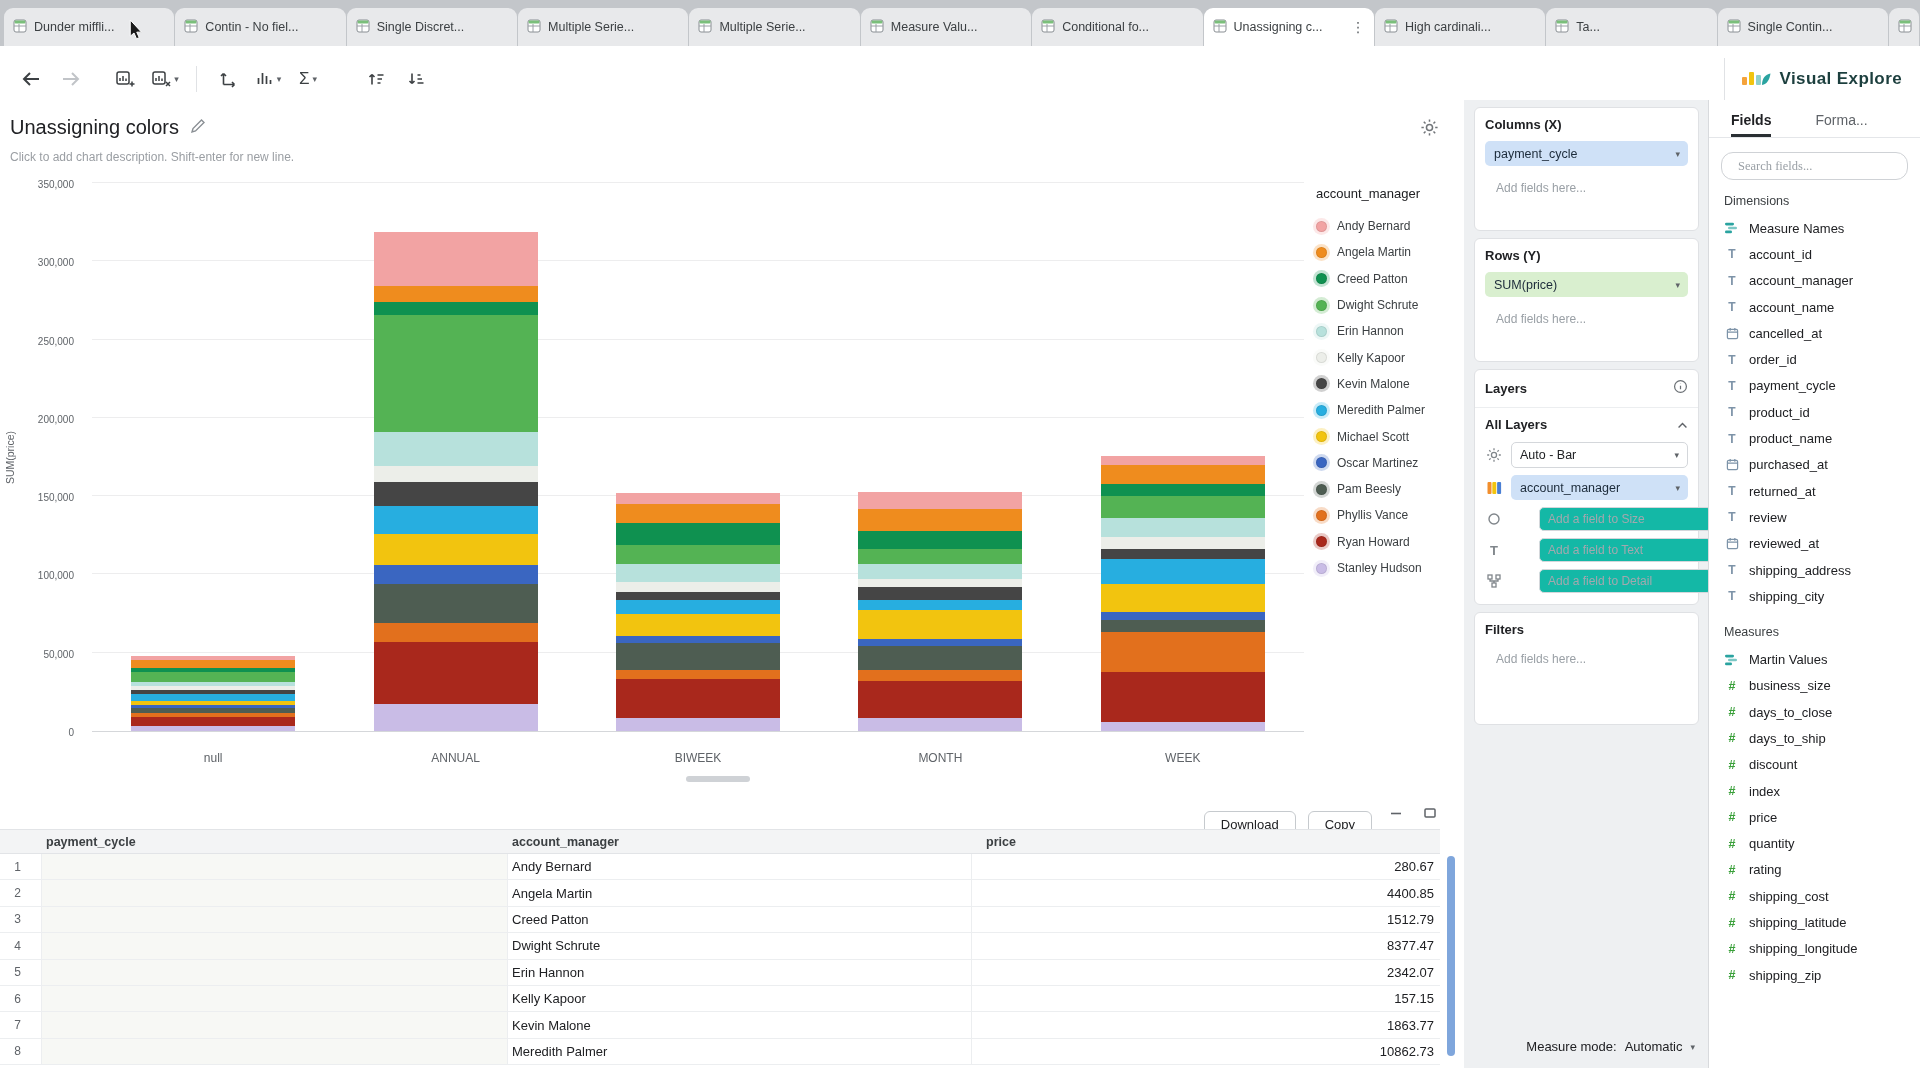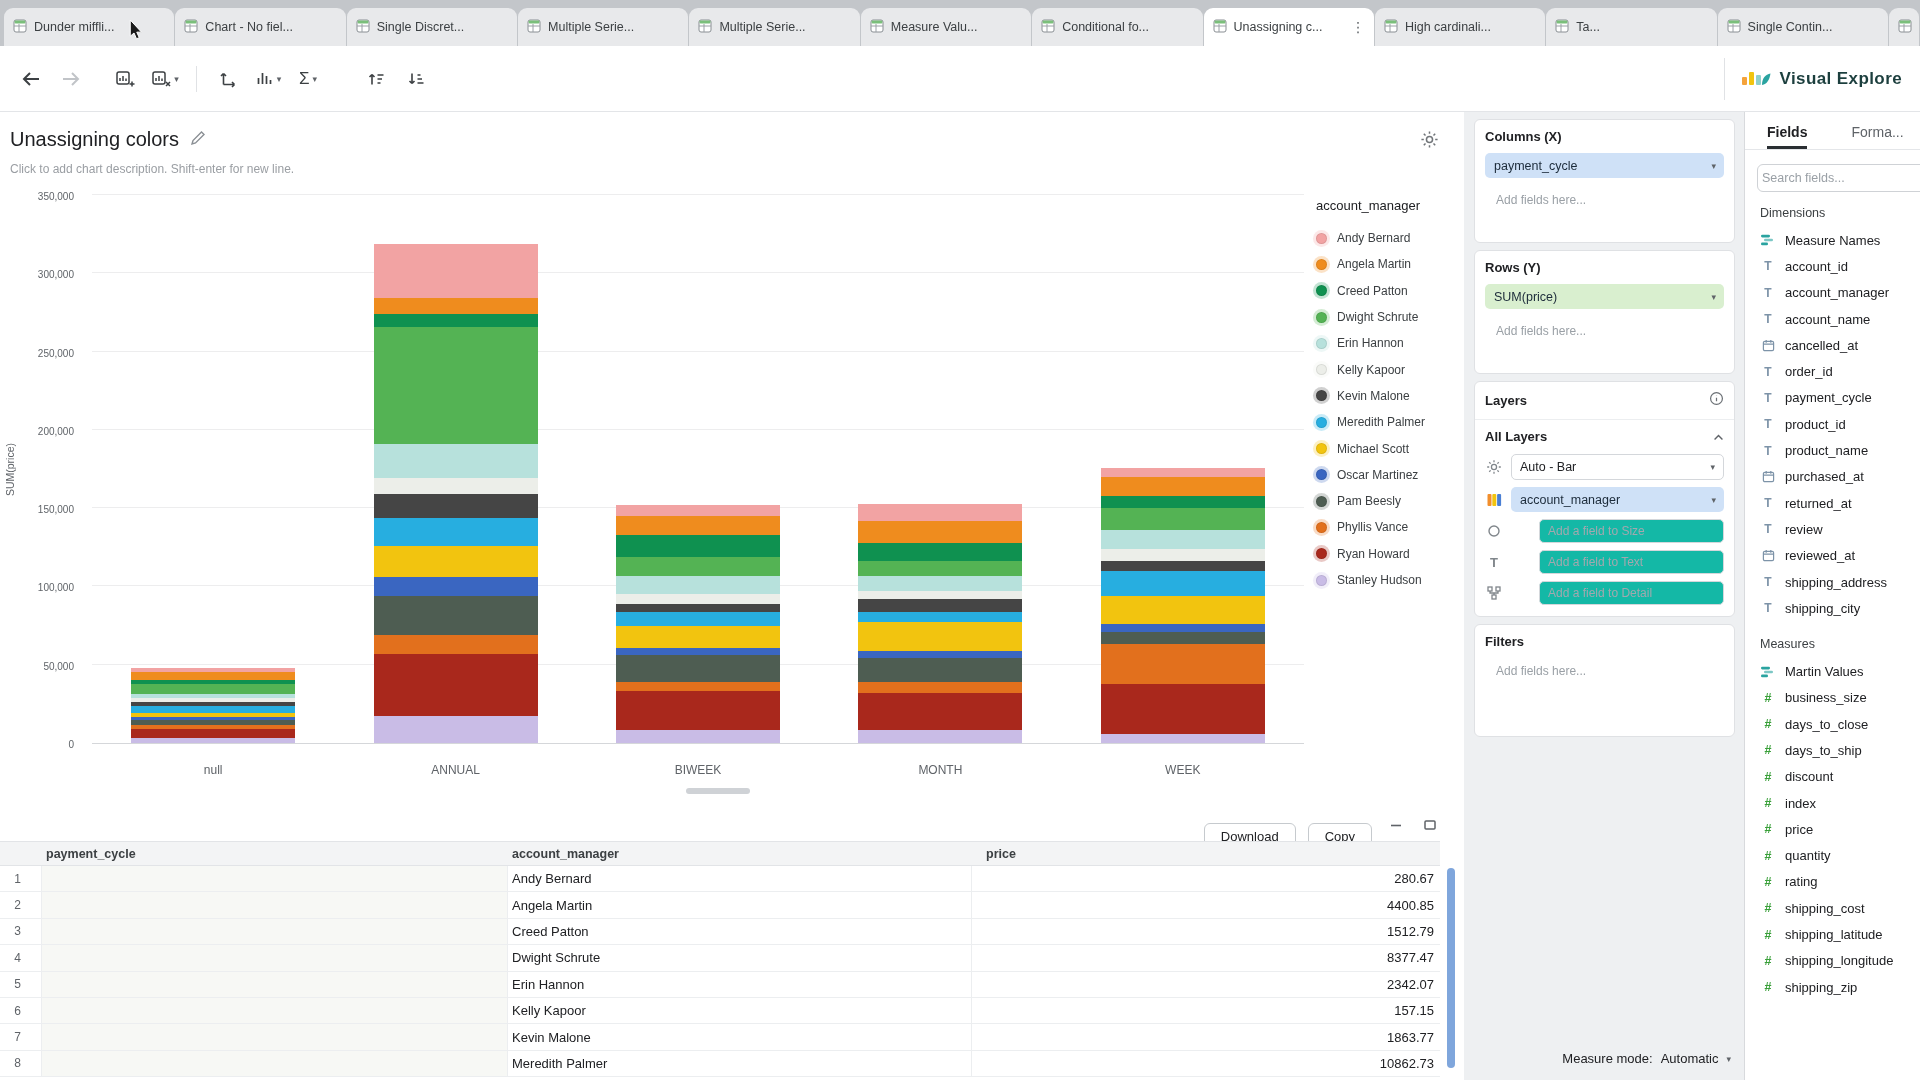--- a/index.html
+++ b/index.html
@@ -25,23 +25,23 @@
   .tbtn { height:34px; min-width:34px; display:flex; align-items:center; justify-content:center;
     color:#3c4043; border-radius:6px; padding:0 3px; }
   .tbtn .sym { font-size:17px; color:#3c4043; }
   .caret { font-size:9px; color:#5f6368; margin-left:3px; }
   .tb-sep { width:1px; height:26px; background:#e0e2e5; margin:0 8px; flex:none; }
   .spacer { flex:1; }
   .logo { display:flex; align-items:center; gap:9px; font-size:17px; font-weight:700; color:#1c3f3e;
     letter-spacing:0.4px; padding:0 18px 0 16px; border-left:1px solid #e0e2e5; height:42px; }
 
   
-  .content { position:absolute; top:112px; left:0; width:1920px; height:968px; display:flex; background:#eef0f2; }
+  .content { position:absolute; top:100px; left:0; width:1920px; height:968px; display:flex; background:#eef0f2; }
   .main { position:relative; width:1464px; height:968px; background:#fff; flex:none; }
-  .shelf { position:relative; width:280px; height:968px; flex:none; background:#eef0f2;
+  .shelf { position:relative; width:244px; height:968px; flex:none; background:#eef0f2;
     padding:7px 9px 14px 10px; display:flex; flex-direction:column; }
   .fields { position:relative; width:212px; height:968px; flex:none; background:#fff; border-left:1px solid #d8dadd; }
 
   
   .chart-title-row { position:absolute; top:16px; left:10px; display:flex; align-items:center; gap:11px; }
   .chart-title { font-size:20px; color:#202124; }
   .chart-desc { position:absolute; top:50px; left:10px; font-size:12px; color:#9a9ea3; }
   .gear-btn { position:absolute; top:18px; left:1420px; }
 
   
@@ -110,22 +110,22 @@
     font-size:13px; color:#202124; padding-right:4px; }
   .update-val { display:flex; align-items:center; gap:5px; }
 
   
   .f-tabs { display:flex; align-items:stretch; height:38px; border-bottom:1px solid #e4e6e9;
     padding:6px 0 0 22px; gap:44px; }
   .f-tab { font-size:14px; color:#5f6368; display:flex; align-items:center; border-bottom:3px solid transparent;
     white-space:nowrap; }
   .f-tab.active { color:#202124; font-weight:700; border-bottom-color:#2a2f33; }
   .search-wrap { margin:14px 12px 6px; }
-  .search-wrap input { width:100%; height:28px; border:1px solid #cfd2d6; border-radius:6px;
-    padding:0 4px; font-size:12.5px; font-family:Liberation Sans, sans-serif; outline:none; color:#202124; }
+  .search-wrap input { width:100%; height:28px; border:1px solid #cfd2d6; border-radius:12px;
+    padding:0 16px; font-size:12.5px; font-family:Liberation Serif, serif; outline:none; color:#202124; }
   .search-wrap input::placeholder { color:#9aa0a6; }
   .sec-title { margin:14px 0 7px 15px; font-size:12.5px; color:#3c4043; }
   .f-item { display:flex; align-items:center; gap:9px; height:26.3px; padding-left:15px; font-size:13px; color:#202124; }
   .f-item .ic { width:16px; flex:none; display:flex; justify-content:center; align-items:center; }
   .ic-t { color:#7d93a8; font-size:12px; font-weight:700; }
   .ic-num { color:#3aa03a; font-size:12.5px; font-weight:700; }
 </style>
 </head>
 <body>
 
@@ -139,21 +139,21 @@
             <path d="M1 7h12M6 5v8" stroke="#9aa0a5" fill="none"></path>
           </svg></span>
         <span class="lbl">Dunder miffli...</span>
       </div>
       <div class="tab">
         <span class="tab-ic"><svg width="14" height="14" viewBox="0 0 14 14">
             <rect x="1" y="1" width="12" height="12" rx="2" fill="#fff" stroke="#8a8f94"></rect>
             <rect x="1.6" y="1.6" width="10.8" height="2.8" rx="1" fill="#7bbf7b"></rect>
             <path d="M1 7h12M6 5v8" stroke="#9aa0a5" fill="none"></path>
           </svg></span>
-        <span class="lbl">Chart - No fiel...</span>
+        <span class="lbl">Contin - No fiel...</span>
       </div>
       <div class="tab">
         <span class="tab-ic"><svg width="14" height="14" viewBox="0 0 14 14">
             <rect x="1" y="1" width="12" height="12" rx="2" fill="#fff" stroke="#8a8f94"></rect>
             <rect x="1.6" y="1.6" width="10.8" height="2.8" rx="1" fill="#7bbf7b"></rect>
             <path d="M1 7h12M6 5v8" stroke="#9aa0a5" fill="none"></path>
           </svg></span>
         <span class="lbl">Single Discret...</span>
       </div>
       <div class="tab">

